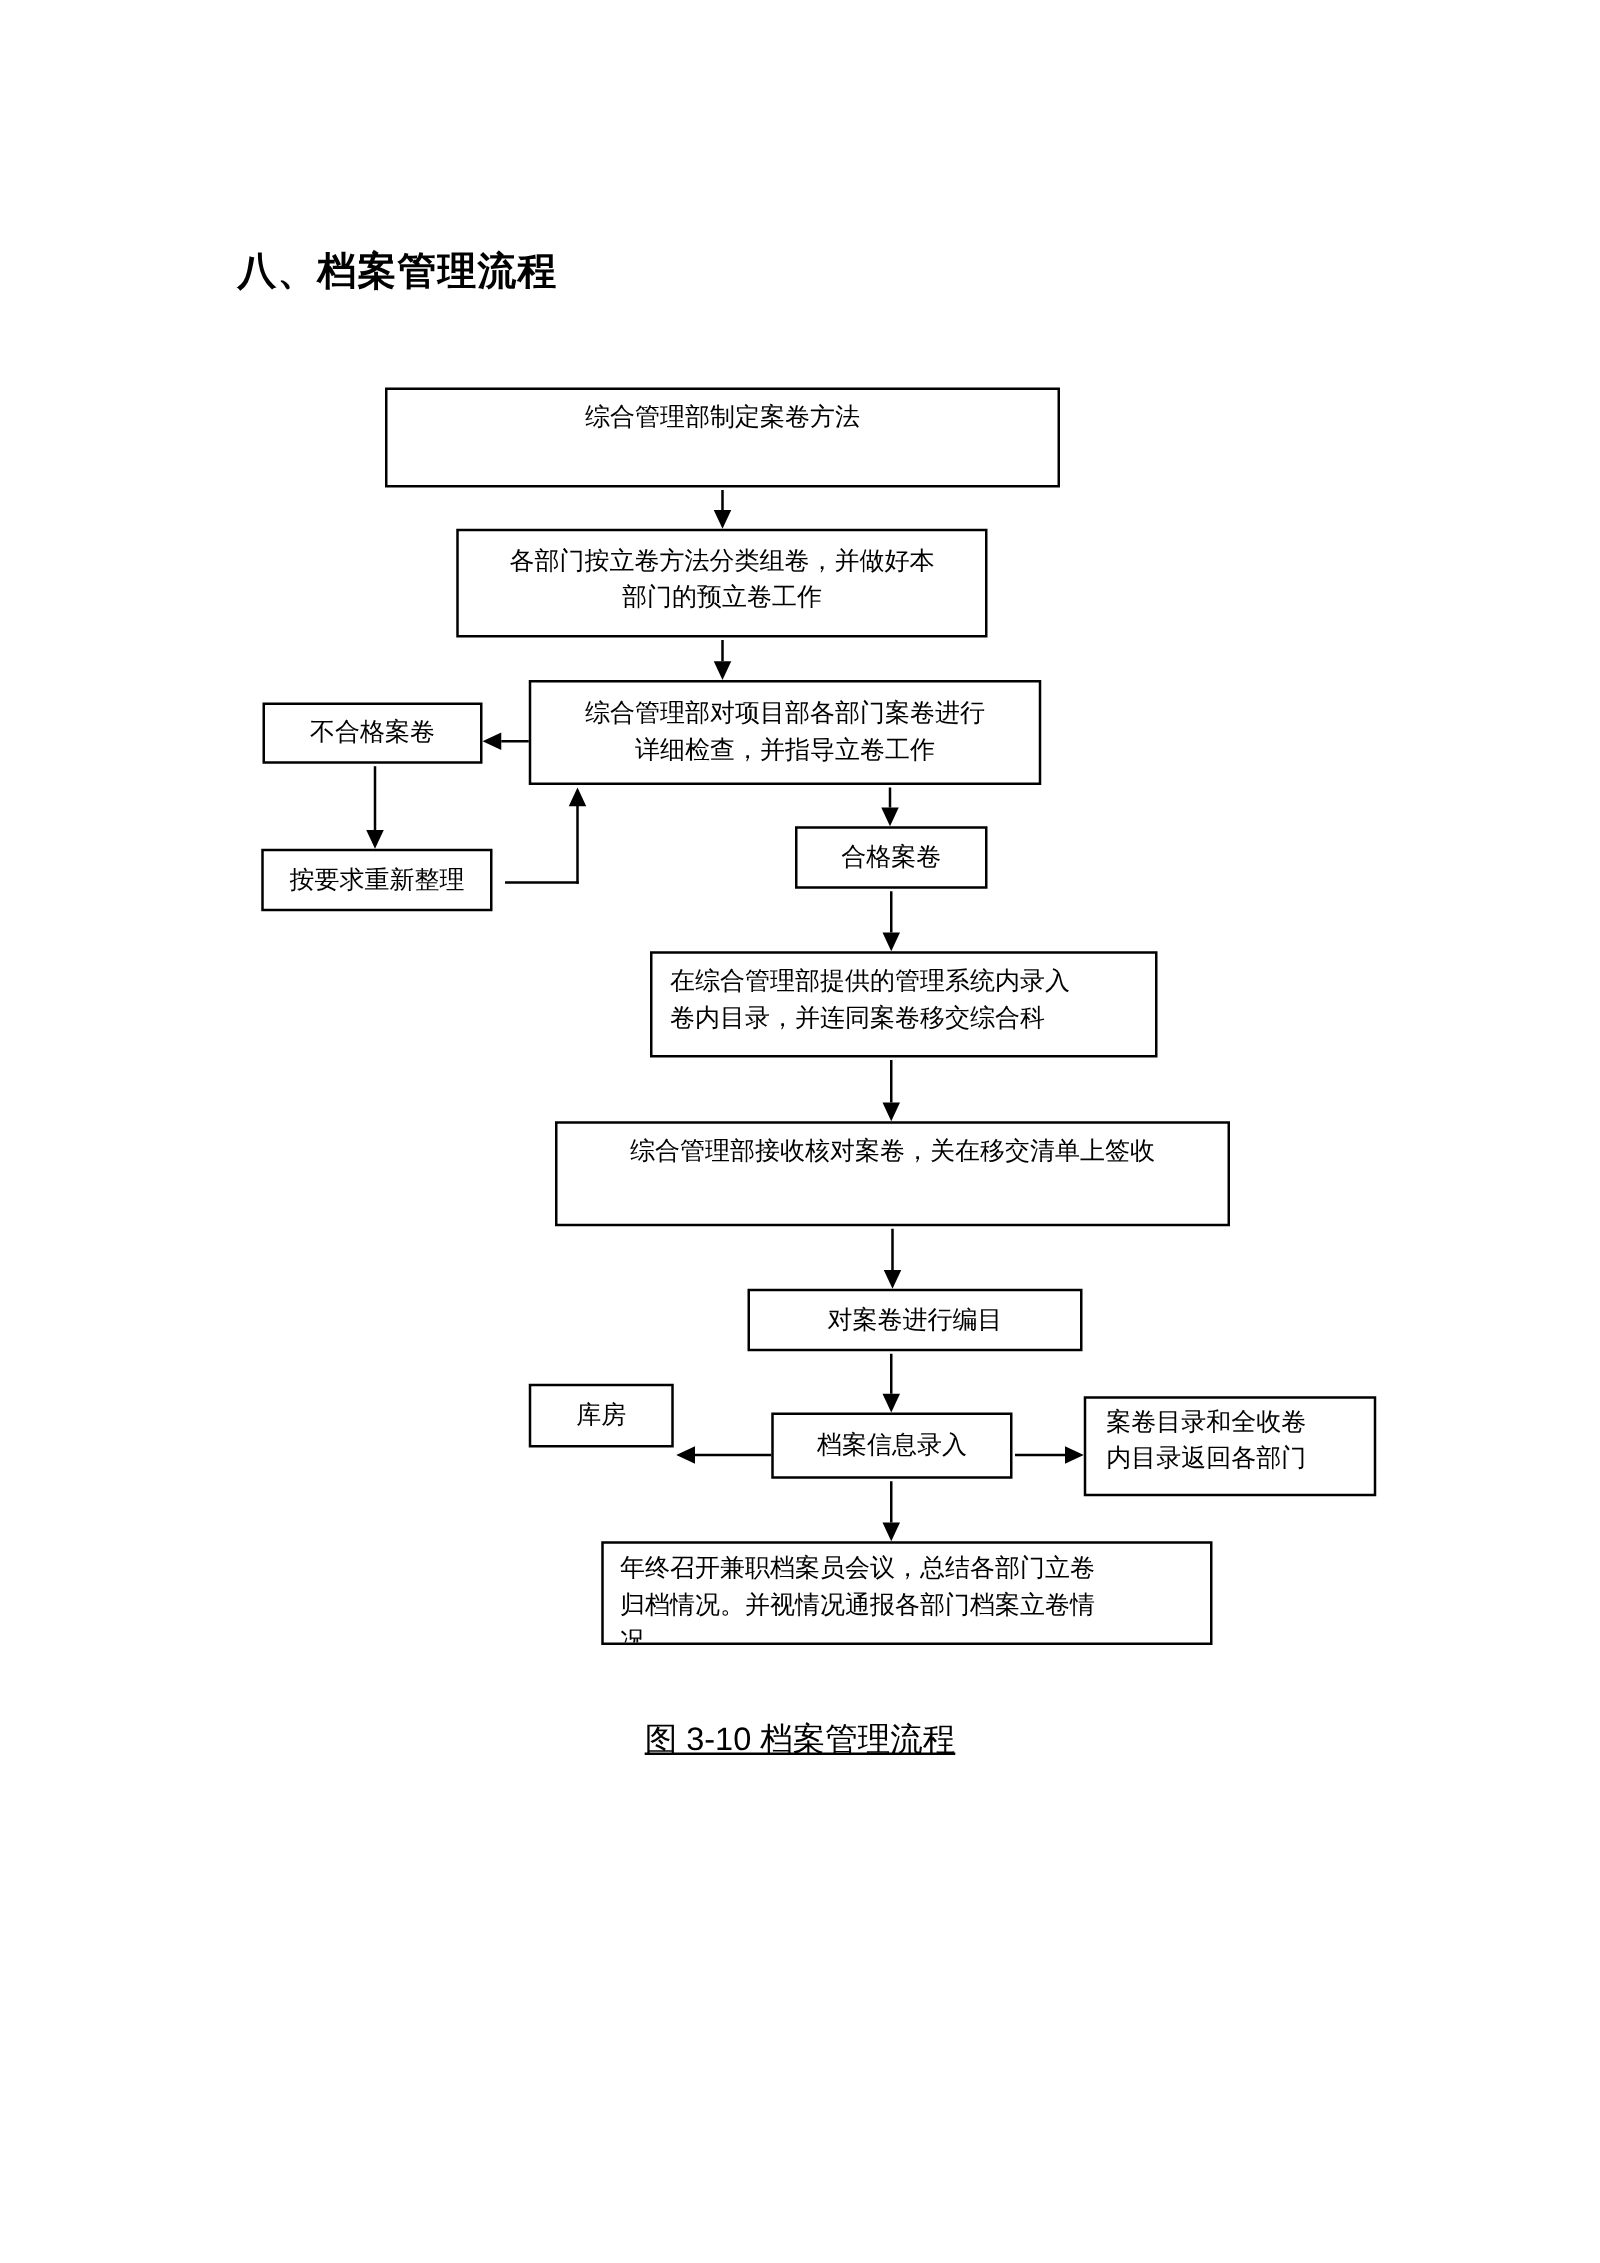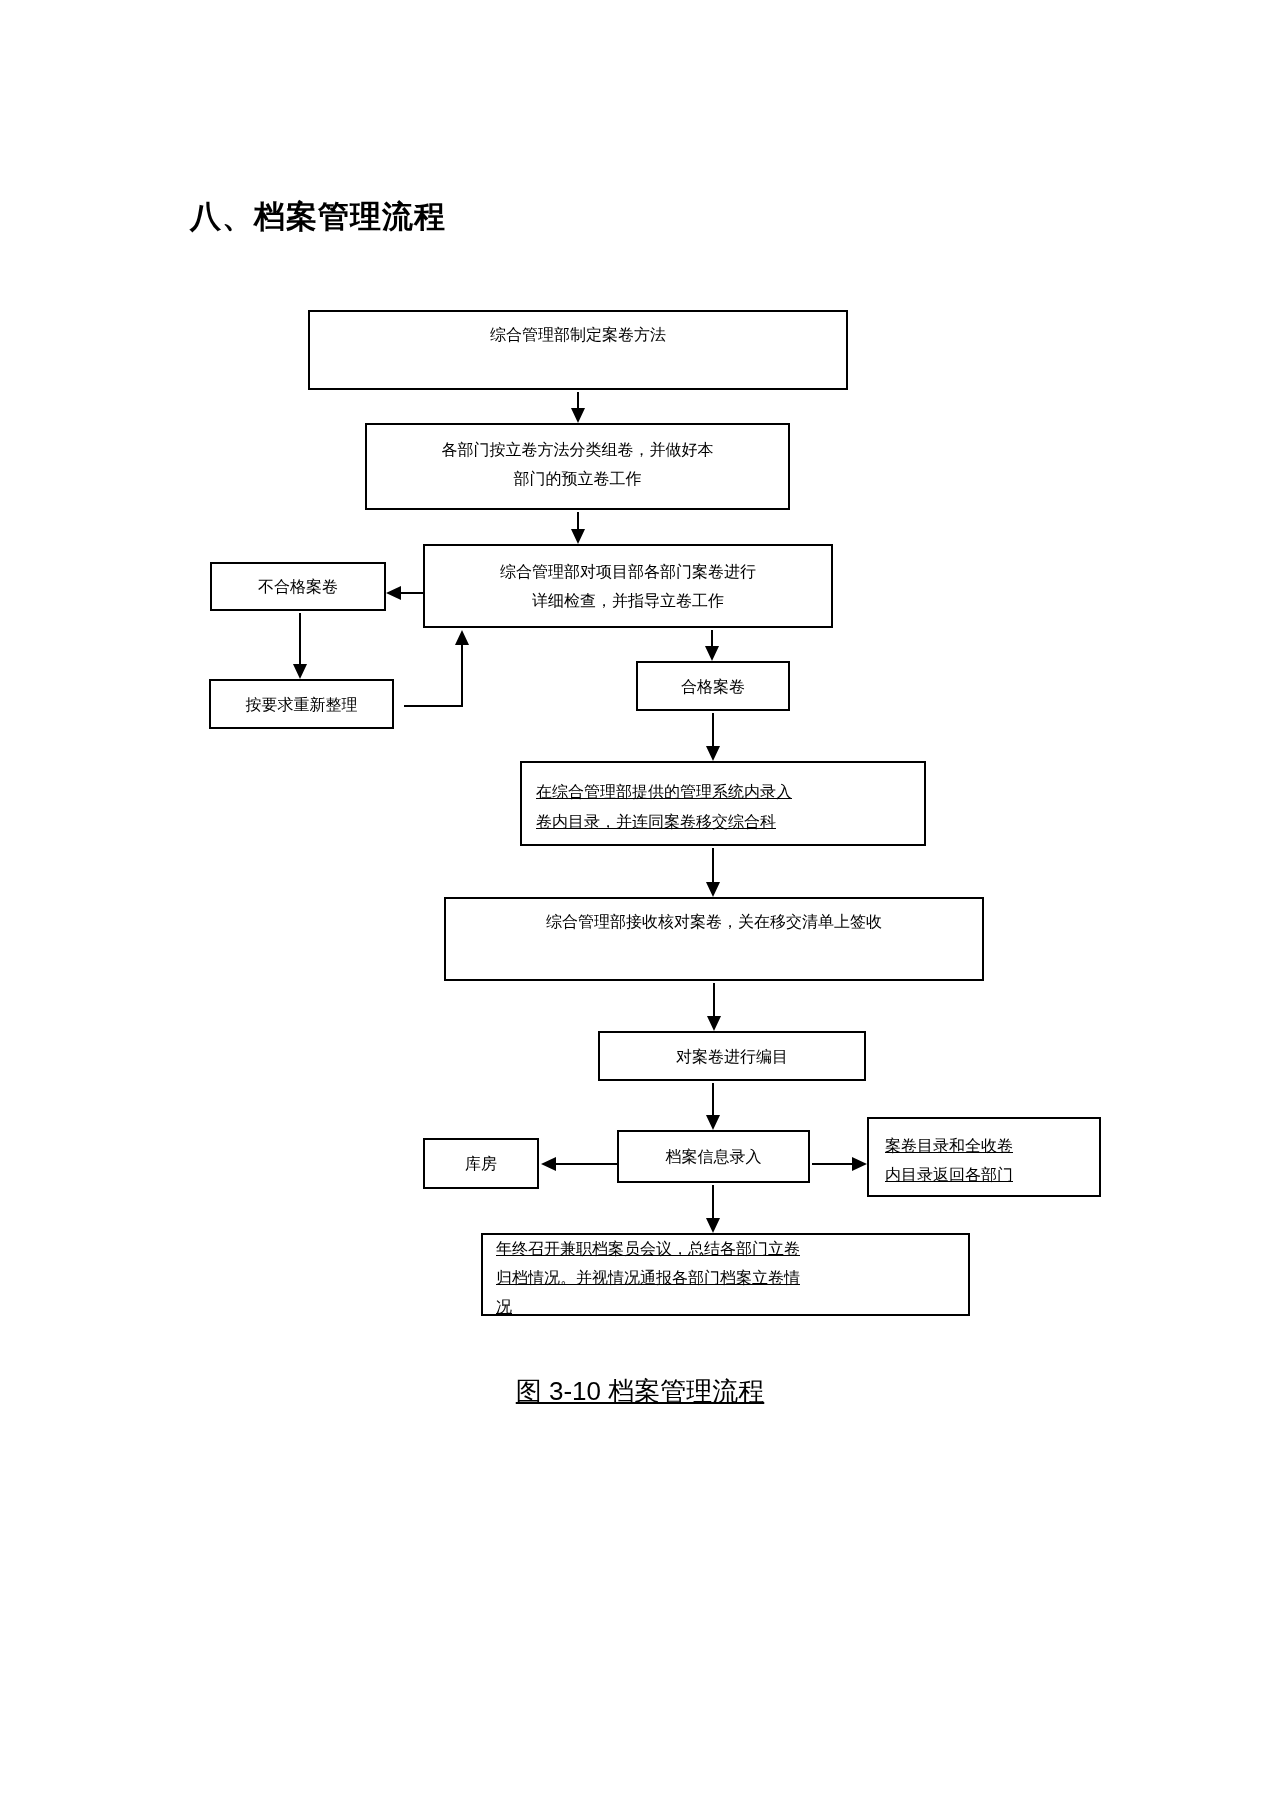--- a/index.html
+++ b/index.html
@@ -20,30 +20,30 @@
     white-space:nowrap;
   }
   .node{
     position:absolute;
     border:2px solid #000;
     background:#fff;
     box-sizing:border-box;
     display:flex;
     flex-direction:column;
     overflow:hidden;
-    font-size:16px;
+    font-size:20px;
     line-height:29px;
   }
   .node .tline{white-space:nowrap;}
   
   .c-mid{align-items:center;justify-content:center;text-align:center;}
   
   .c-top{align-items:center;justify-content:flex-start;text-align:center;padding-top:8px;}
   
-  .l-top{align-items:flex-start;justify-content:center;text-align:left;text-decoration:underline;}
+  .l-top{align-items:flex-start;justify-content:flex-start;text-align:left;}
   .vline,.hline{position:absolute;background:#000;}
   .vline{width:2px;}
   .hline{height:2px;}
   .ah{position:absolute;width:0;height:0;}
   .ah-down{border-left:7px solid transparent;border-right:7px solid transparent;border-top:15px solid #000;}
   .ah-up{border-left:7px solid transparent;border-right:7px solid transparent;border-bottom:15px solid #000;}
   .ah-left{border-top:7px solid transparent;border-bottom:7px solid transparent;border-right:15px solid #000;}
   .ah-right{border-top:7px solid transparent;border-bottom:7px solid transparent;border-left:15px solid #000;}
   .caption{
     position:absolute;
@@ -93,21 +93,21 @@
   </div>
 
   <div class="node c-top" style="left:444px;top:897px;width:540px;height:84px;">
     <div class="tline">综合管理部接收核对案卷，关在移交清单上签收</div>
   </div>
 
   <div class="node c-mid" style="left:598px;top:1031px;width:268px;height:50px;">
     <div class="tline">对案卷进行编目</div>
   </div>
 
-  <div class="node c-mid" style="left:423px;top:1138px;width:116px;height:51px;align-items:center;">
+  <div class="node c-mid" style="left:423px;top:1107px;width:116px;height:51px;align-items:center;">
     <div class="tline">库房</div>
   </div>
 
   <div class="node l-top" style="left:867px;top:1117px;width:234px;height:80px;padding:5px 6px 0 16px;">
     <div class="tline">案卷目录和全收卷</div>
     <div class="tline">内目录返回各部门</div>
   </div>
 
   <div class="node c-mid" style="left:617px;top:1130px;width:193px;height:53px;">
     <div class="tline">档案信息录入</div>

